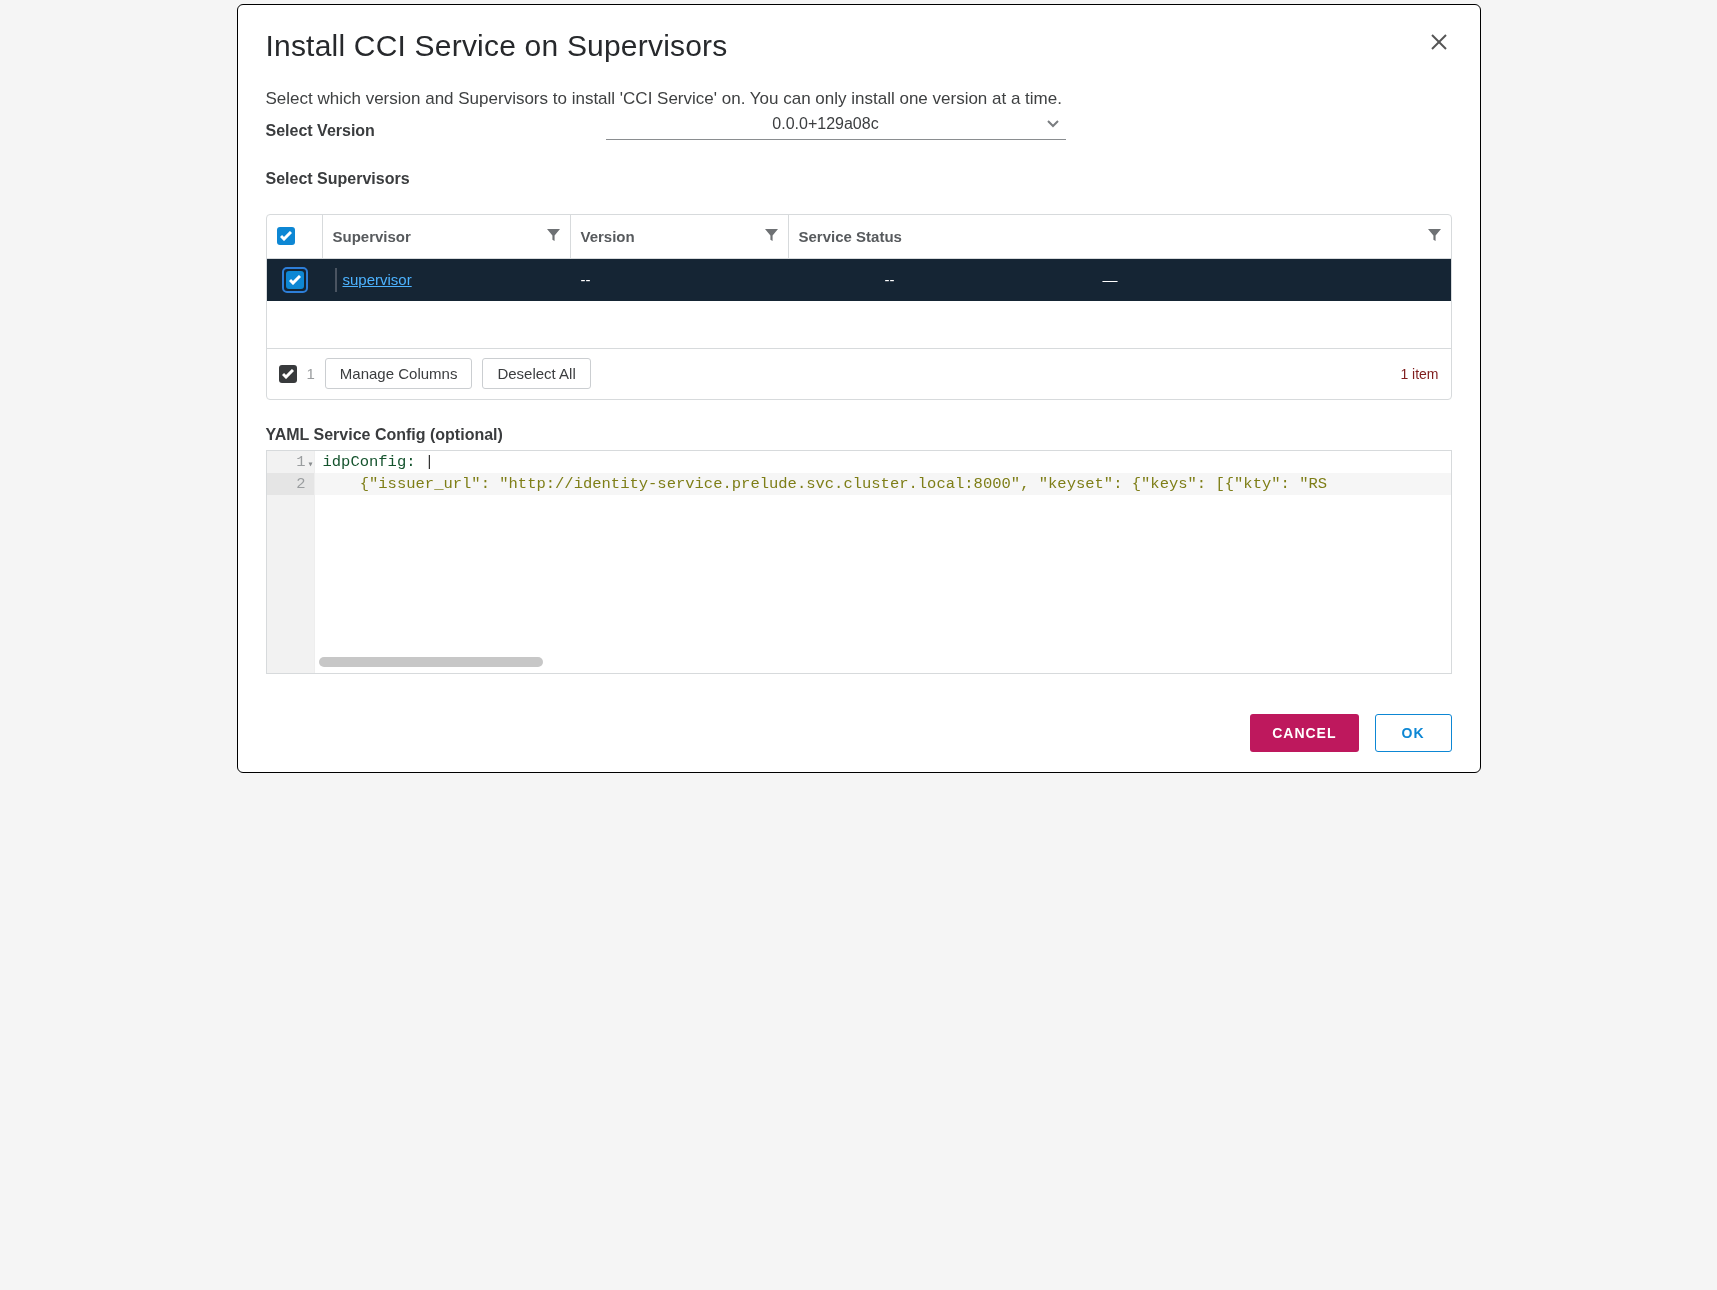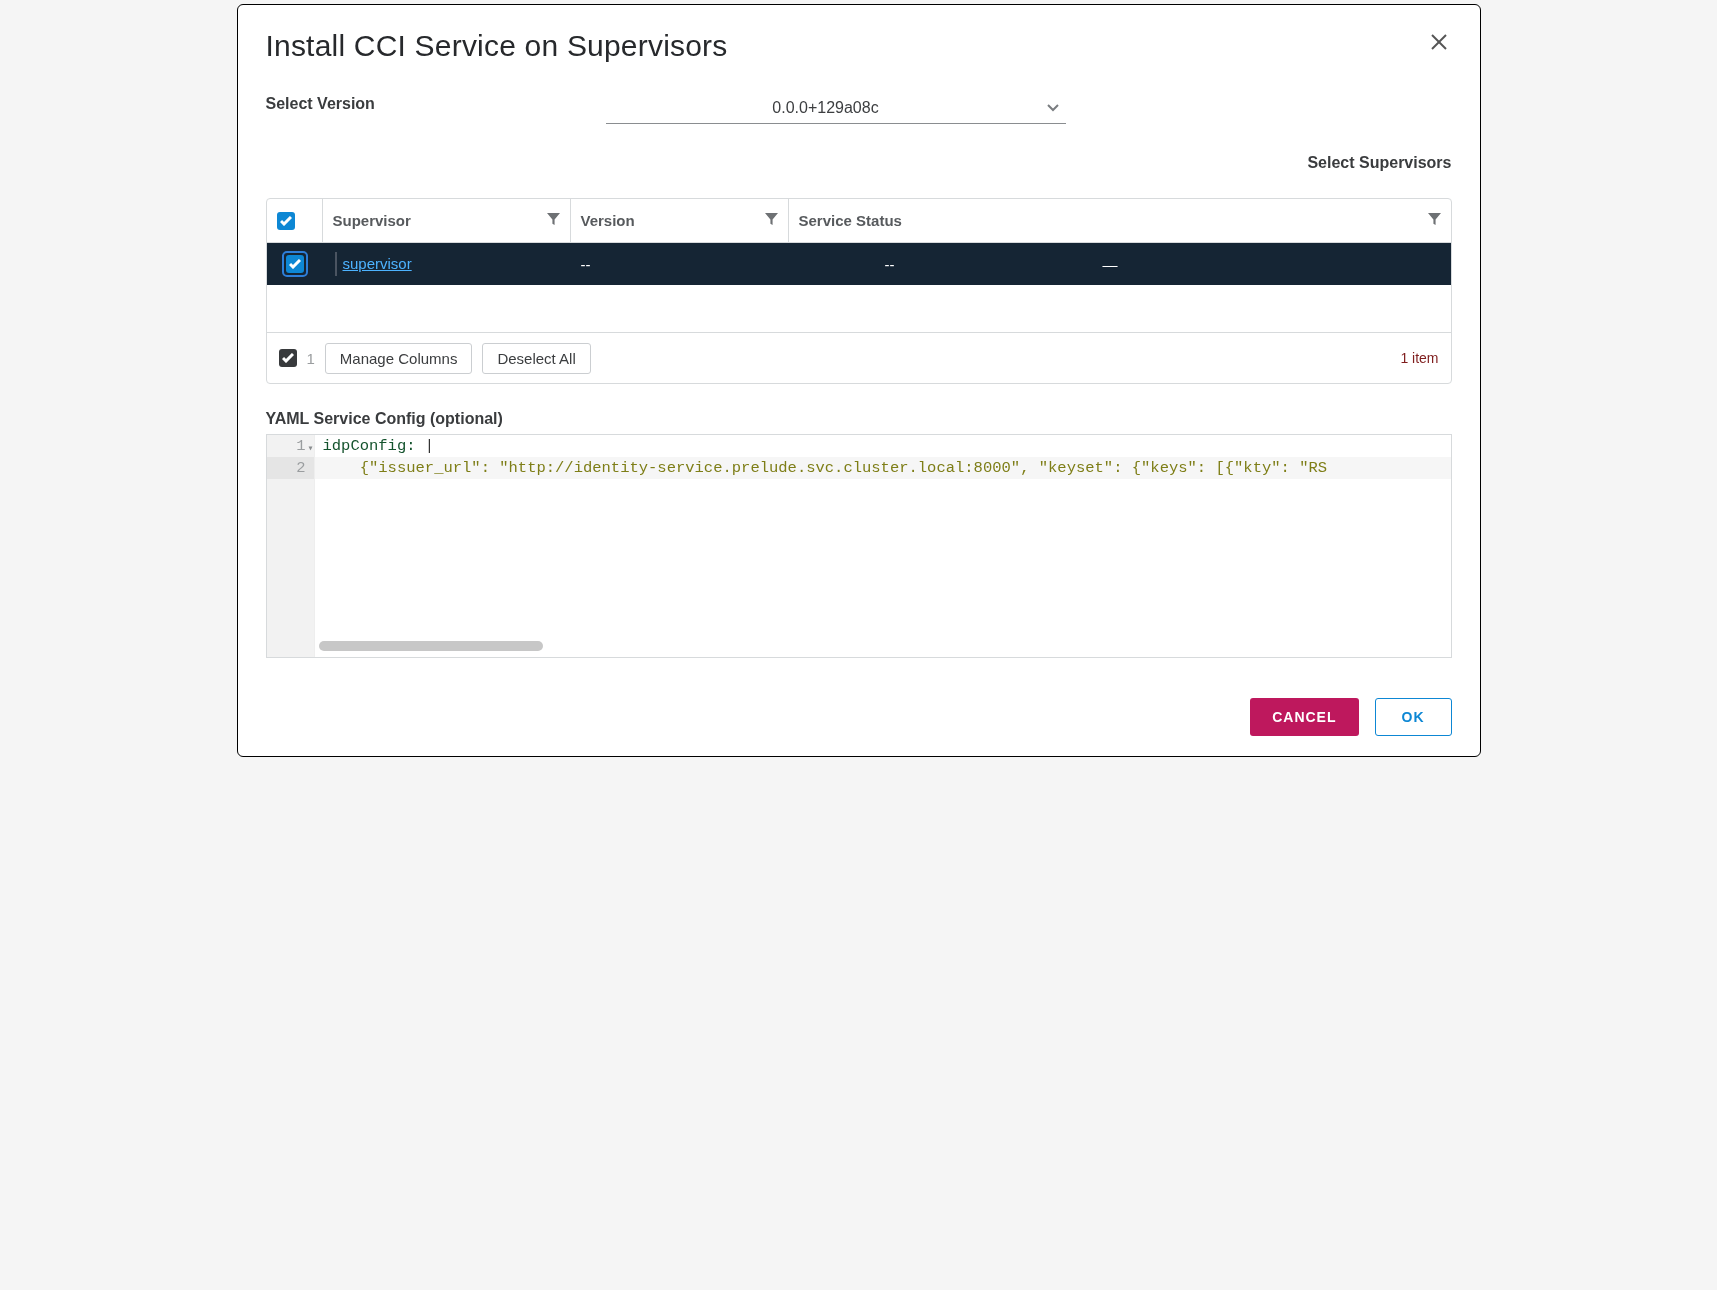--- a/index.html
+++ b/index.html
@@ -11,31 +11,31 @@
     width: 1244px;
     margin: 4px auto;
     padding: 24px 28px 20px 28px;
     position: relative;
   }
   .dialog-header { display: flex; justify-content: space-between; align-items: flex-start; }
   .dialog-title { font-size: 30px; font-weight: 300; color: #27292c; letter-spacing: 0.2px; }
   .close-btn { font-size: 22px; color: #4a4a4a; cursor: pointer; background:none; border:none; line-height:1; padding:4px; }
   .close-btn svg { width:18px; height:18px; stroke:#555; stroke-width:2; }
   .description { font-size: 17px; color: #3f4142; margin-top: 24px; line-height:1.4; }
-  .form-row { display:flex; align-items:flex-start; margin-top: 32px; }
+  .form-row { display:flex; align-items:flex-end; }
   .form-label { width: 340px; font-size: 16px; font-weight: 600; color:#3a3c3e; }
   .select-wrap { position: relative; width: 460px; }
   .select-value {
     width: 100%; border: none; border-bottom: 1px solid #8a8d90;
     font-size: 16px; color: #3c3e40; padding: 4px 24px 6px 4px;
     text-align: center; background: transparent; cursor:pointer;
   }
   .select-chevron { position:absolute; right:6px; top:6px; pointer-events:none; }
   .select-chevron svg { width:14px; height:14px; stroke:#7a7d80; stroke-width:2; fill:none; }
-  .section-label { font-size: 16px; font-weight: 600; color:#3a3c3e; margin-top: 30px; text-align: right; }
+  .section-label { font-size: 16px; font-weight: 600; color:#3a3c3e; margin-top: 30px; }
 
   .table-outer { border:1px solid #d7dadc; border-radius:4px; margin-top: 26px; overflow:hidden; }
   .t-header { display:flex; align-items:center; height:44px; border-bottom:1px solid #d7dadc; }
   .t-header .th-cell { display:flex; align-items:center; justify-content:space-between; padding:0 10px; font-size:15px; font-weight:600; color:#575a5d; border-right:1px solid #d7dadc; height:100%; }
   .t-header .th-cell:last-child { border-right:none; }
   .th-check { width:56px; justify-content:center; }
   .th-sup { flex: 0 0 248px; }
   .th-svn { flex: 0 0 304px; }
   .th-ver { flex: 0 0 218px; }
   .th-stat { flex: 1 1 auto; gap: 9px; }
@@ -94,20 +94,21 @@
     <button class="close-btn">
       <span>
         <svg viewBox="0 0 18 18">
             <line x1="2" y1="2" x2="16" y2="16"></line>
             <line x1="16" y1="2" x2="2" y2="16"></line>
           </svg>
       </span>
     </button>
   </div>
 
+  <p class="description">Select which version and Supervisors to install 'CCI Service' on. You can only install one version at a time.</p>
 
   <div class="form-row">
     <div class="form-label">Select Version</div>
     <div class="select-wrap">
       <div class="select-value">0.0.0+129a08c</div>
       <span class="select-chevron">
         <svg viewBox="0 0 14 14">
             <polyline points="2,4 7,9 12,4"></polyline>
           </svg>
       </span>

